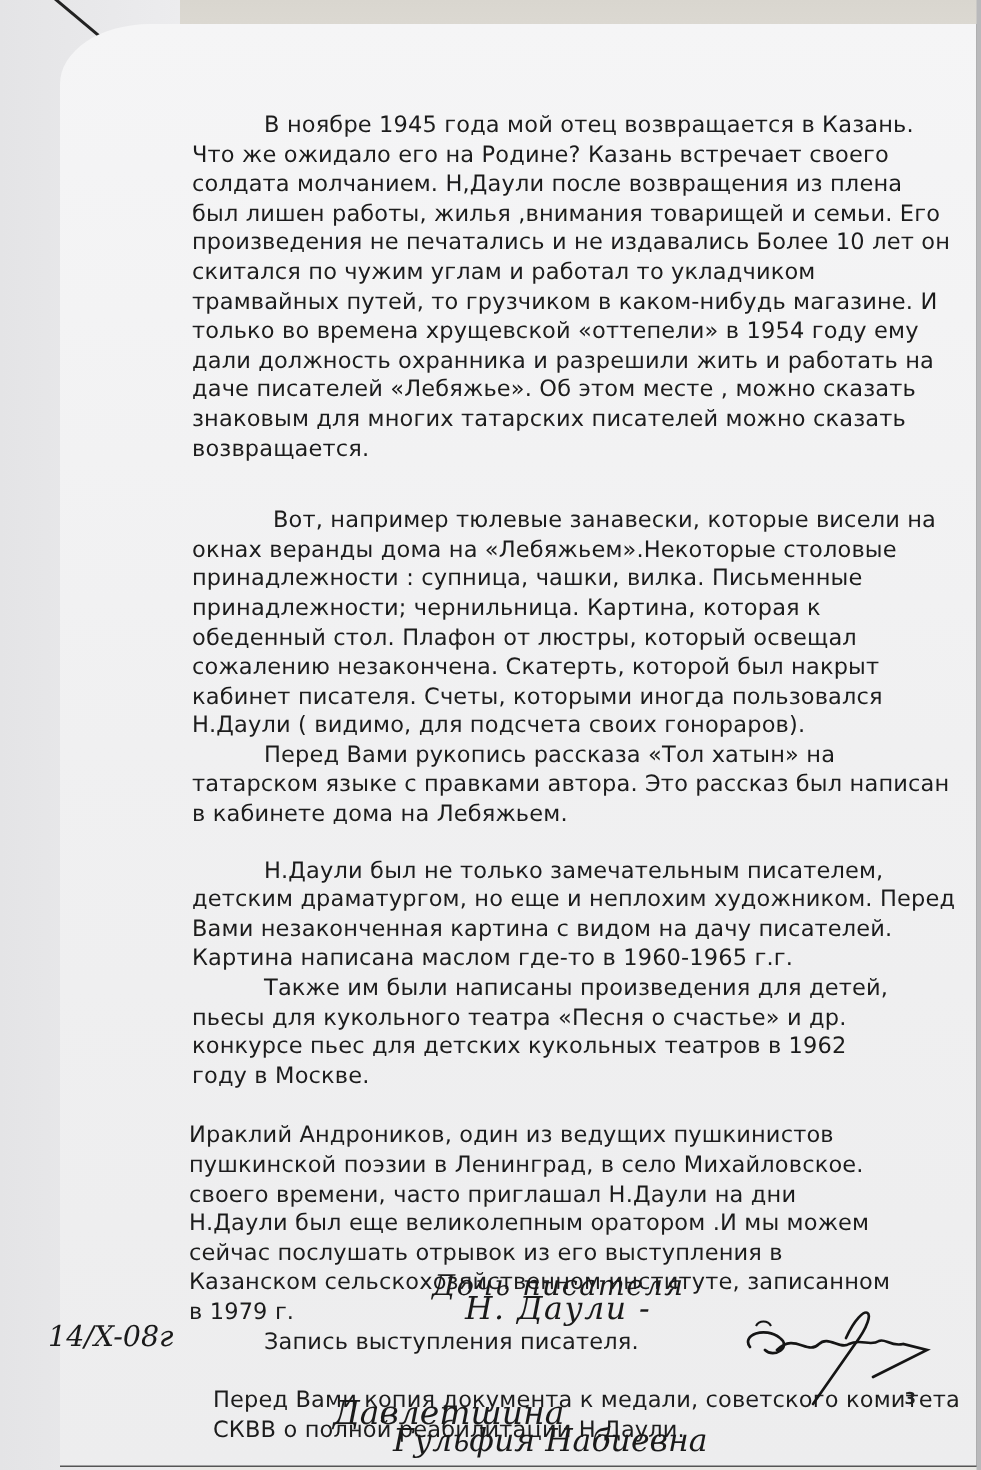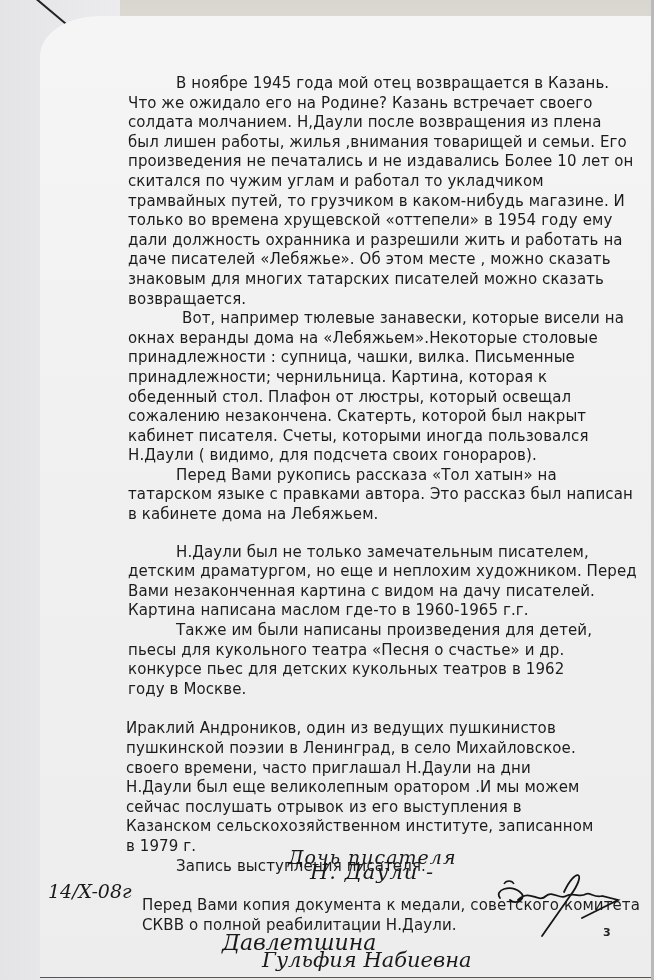--- a/index.html
+++ b/index.html
@@ -31,30 +31,30 @@
       position: absolute; right: 0; top: 0; width: 3px; height: 980px;
       background: #b9b9bb;
     }
     .text-block {
       position: absolute; left: 128px; top: 74px; width: 510px;
       font-size: 15px; line-height: 19.6px; color: #1c1c1c;
       letter-spacing: 0.1px;
     }
     .line { white-space: nowrap; display: block; }
     .indent { padding-left: 48px; }
-    .indent2 { padding-left: 54px; }
+    .indent2 { padding-left: 54px; margin-top: 28px; }
     .gap { height: 20px; }
     .gap-small { height: 18px; }
     .handwriting {
       position: absolute; font-family: "DejaVu Serif", serif; font-style: italic;
       color: #1a1a1a; white-space: nowrap;
     }
     .hw-daughter { left: 288px; top: 846px; font-size: 19px; letter-spacing: 1px; }
     .hw-name { left: 310px; top: 860px; font-size: 21px; letter-spacing: 1px; }
-    .hw-date { left: 48px; top: 880px; font-size: 19px; }
+    .hw-date { left: 32px; top: 880px; font-size: 19px; }
     .hw-fullname-1 { left: 222px; top: 930px; font-size: 22px; }
     .hw-fullname-2 { left: 262px; top: 948px; font-size: 21px; }
     .signature {
       position: absolute; left: 490px; top: 870px; width: 150px; height: 70px;
     }
     .page-number {
       position: absolute; left: 603px; top: 926px; font-size: 11px; font-weight: bold; color: #222;
     }
   </style>
 </head>

